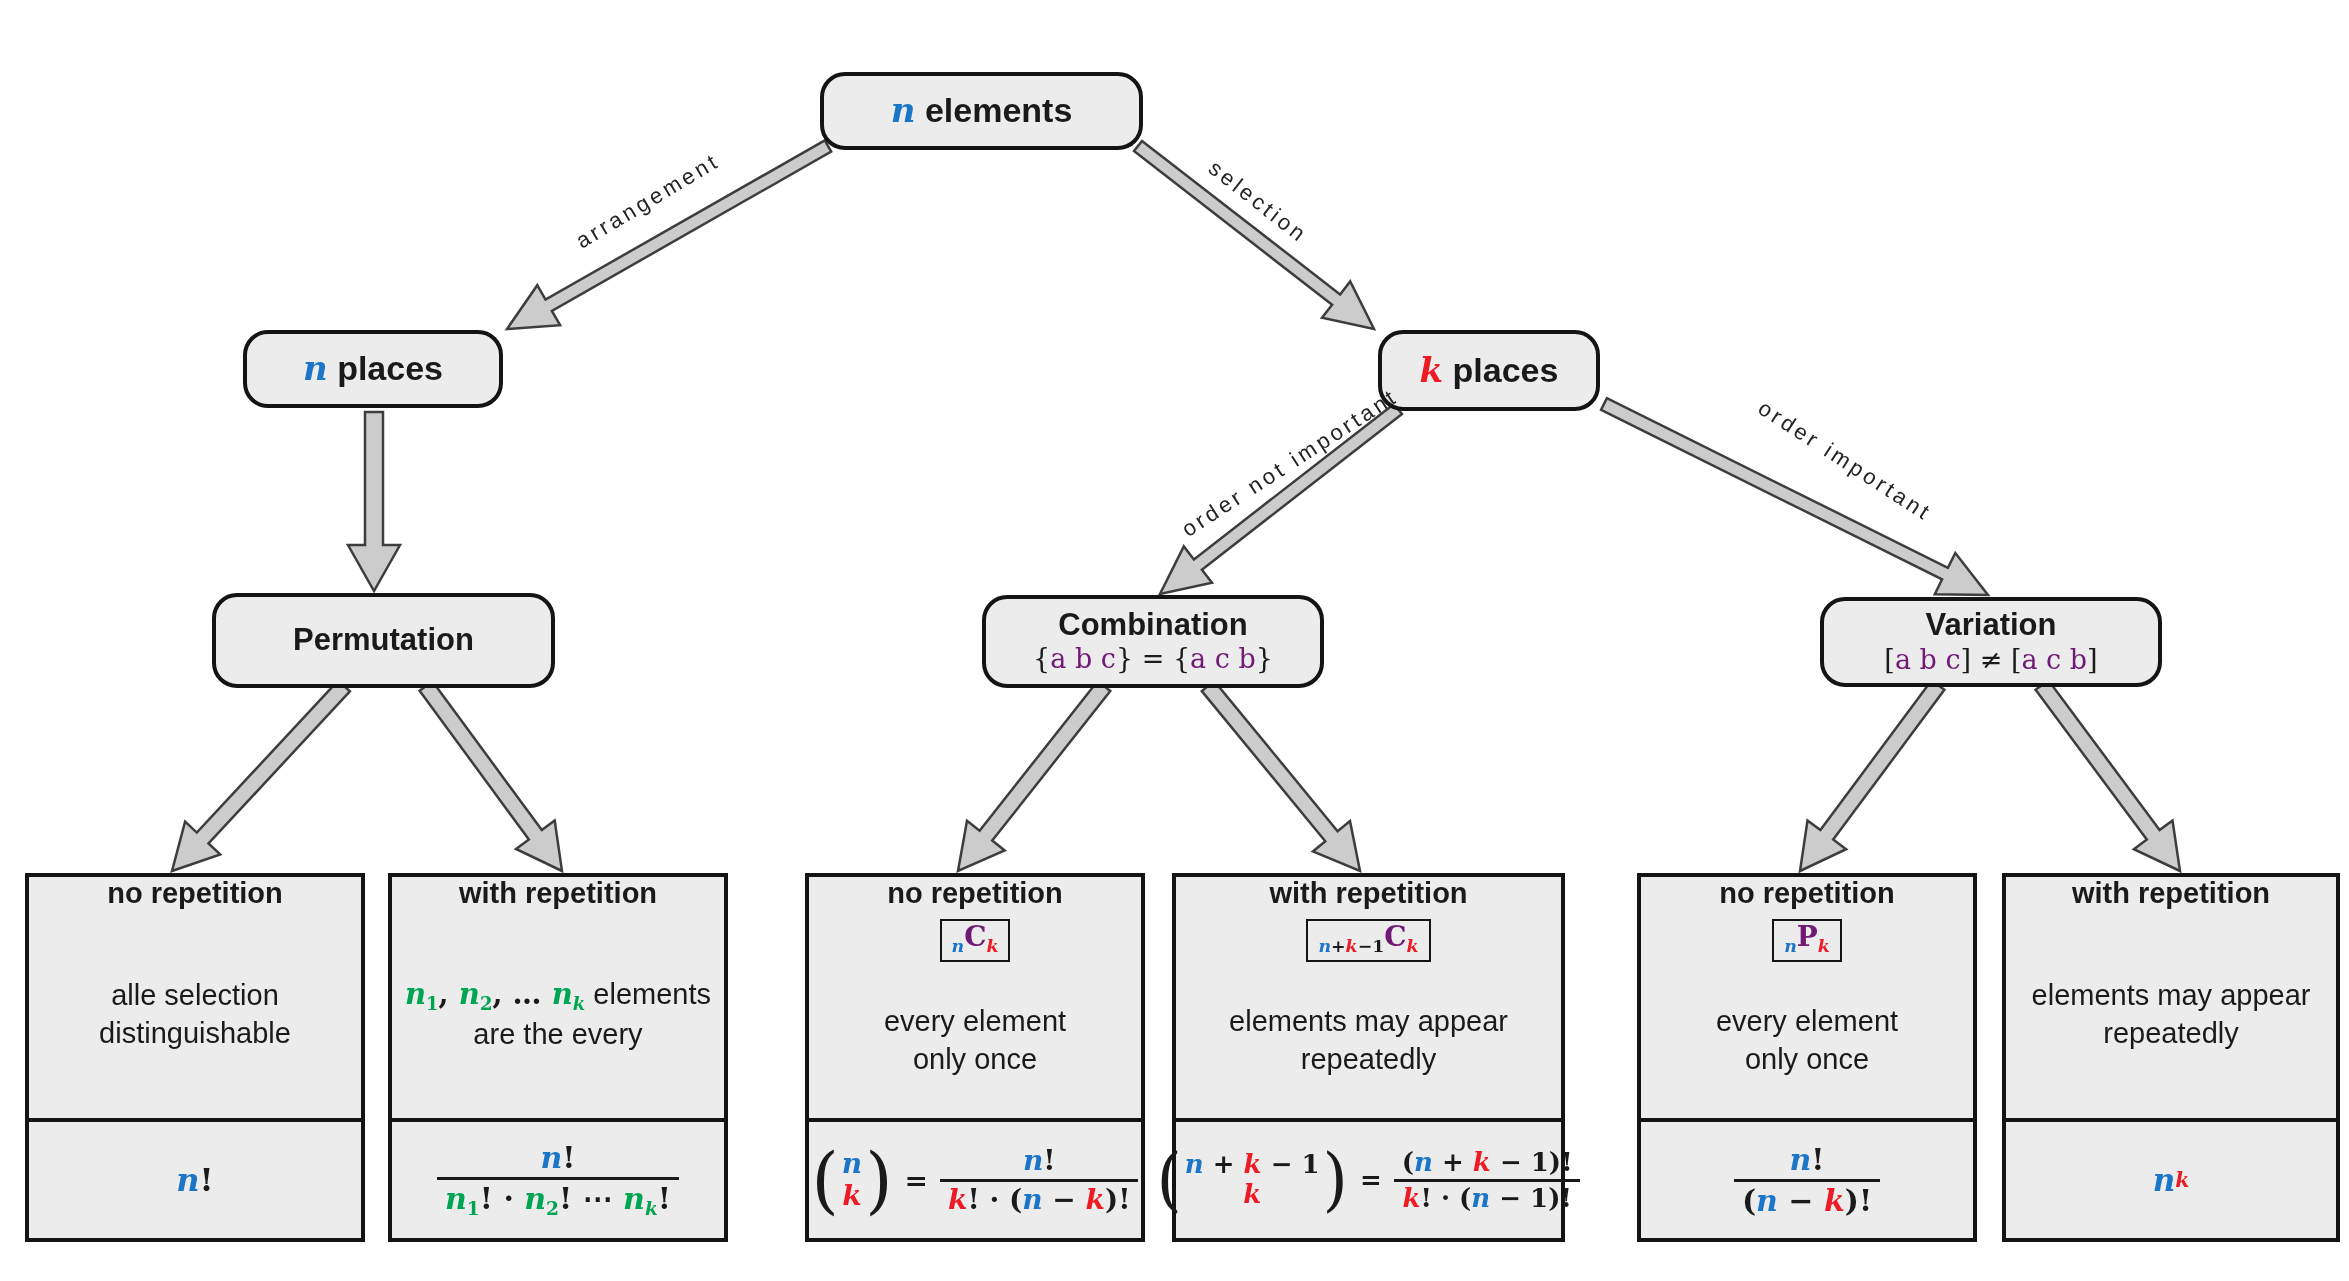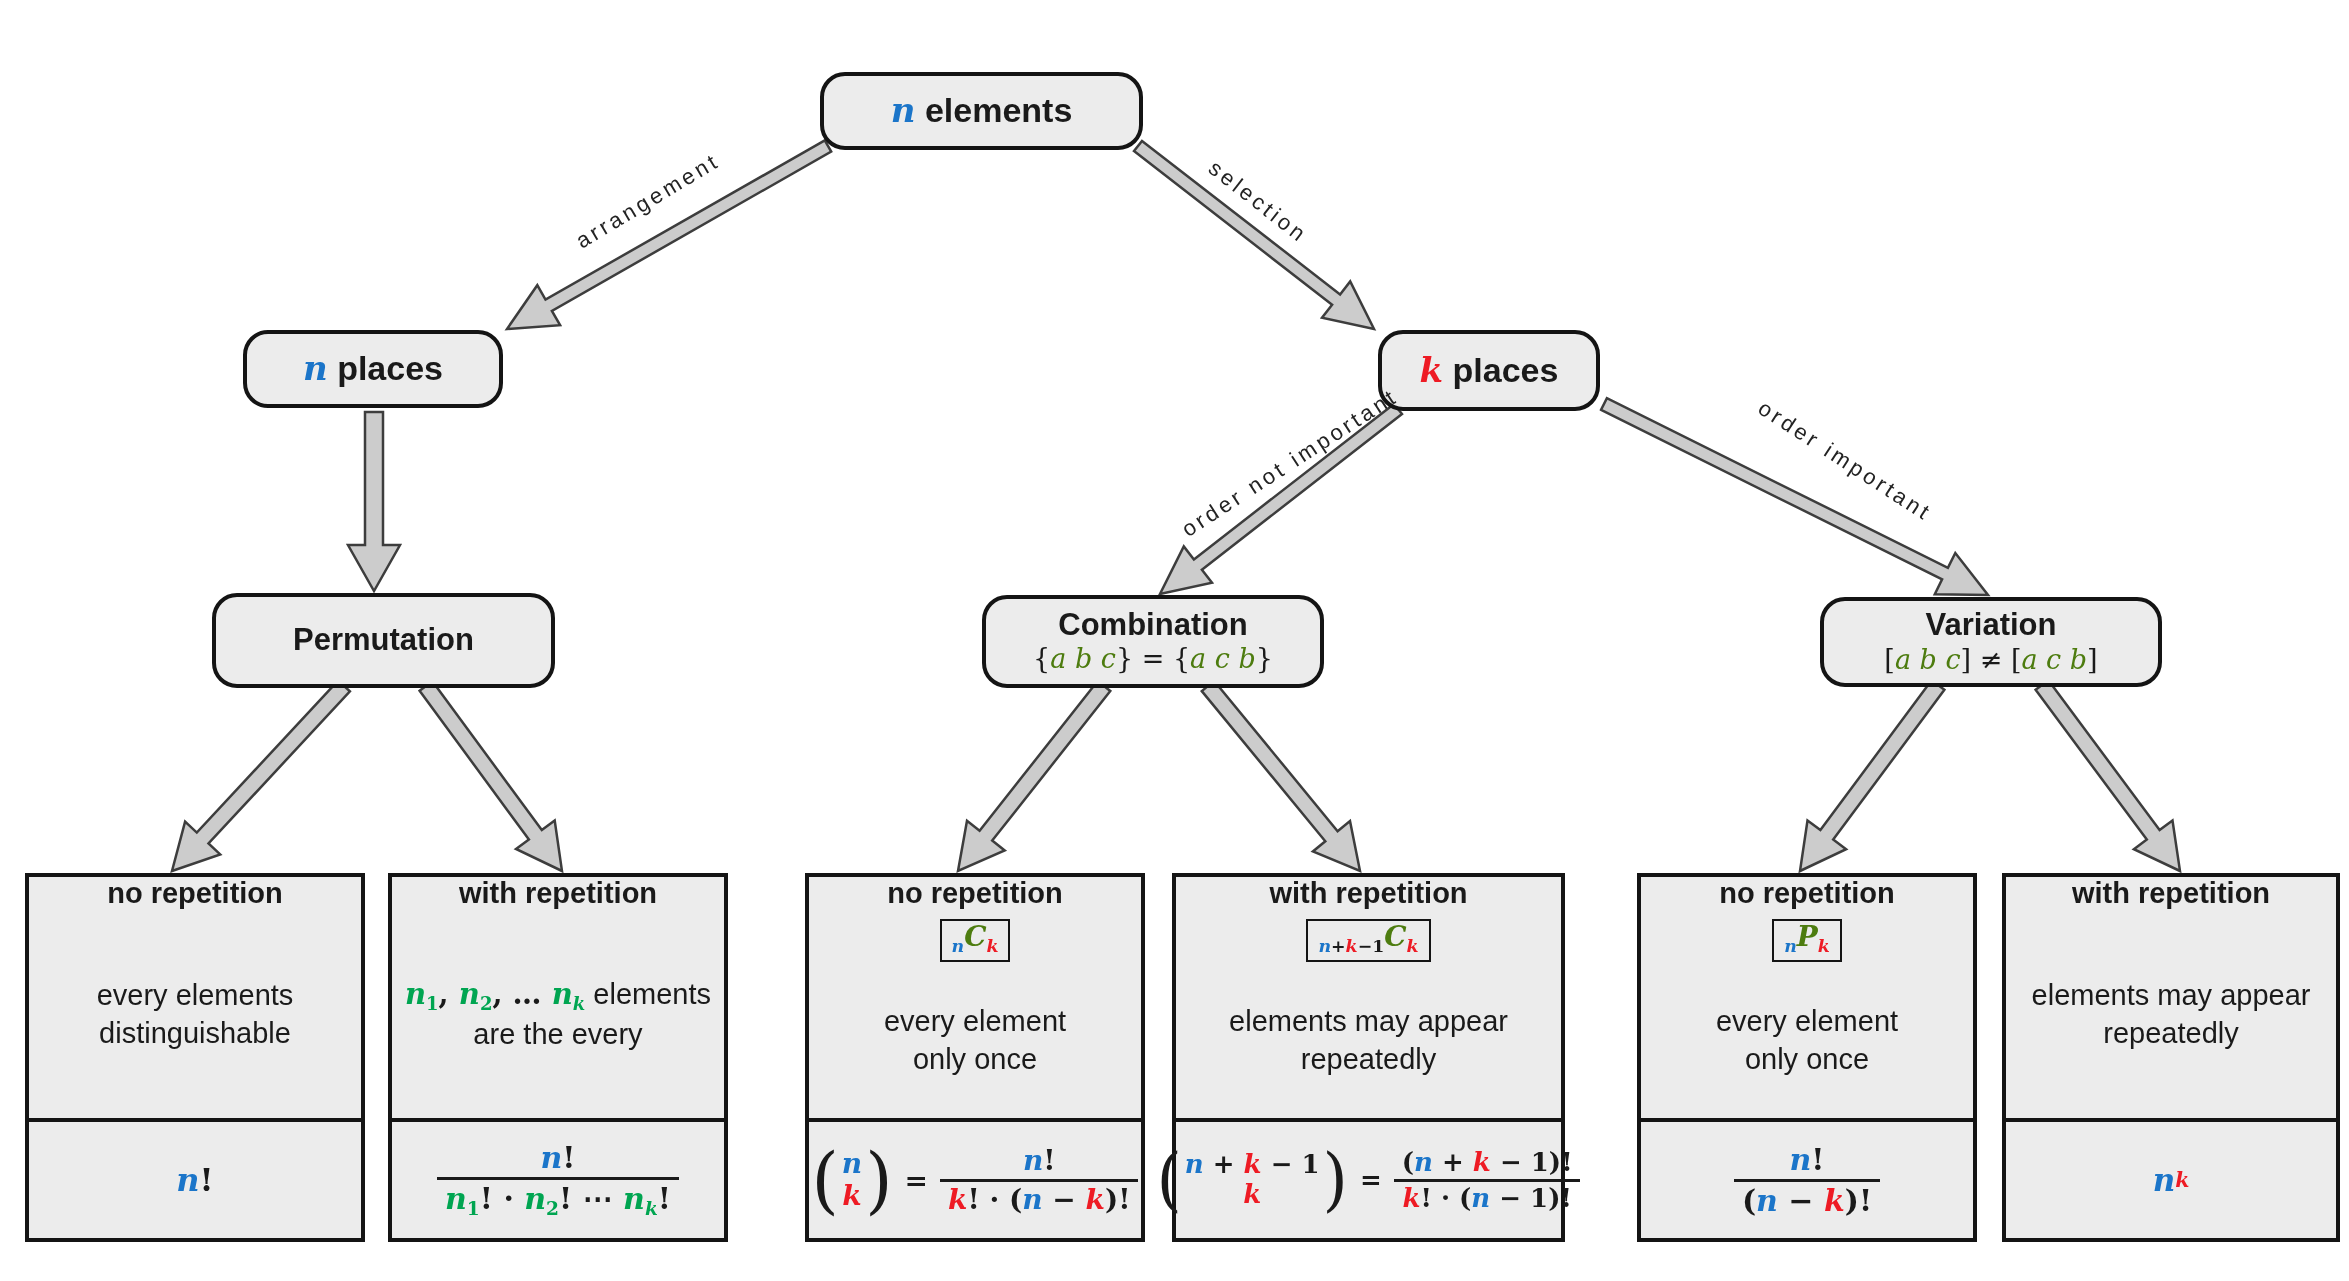--- a/index.html
+++ b/index.html
@@ -51,21 +51,21 @@
     font-size:29px;line-height:1.32;text-align:center;}
   .card-bottom{flex:1;display:flex;align-items:center;justify-content:center;}
   .formula{font-family:"DejaVu Serif",serif;font-size:30px;font-weight:700;display:flex;align-items:center;}
 
   
   .s-t{font-family:"Liberation Sans",sans-serif;}
   .s-tb{font-family:"Liberation Sans",sans-serif;font-weight:700;}
   .s-mi-b{font-family:"DejaVu Serif",serif;font-style:italic;font-weight:700;color:var(--blue);}
   .s-mi-r{font-family:"DejaVu Serif",serif;font-style:italic;font-weight:700;color:var(--red);}
   .s-mi-g{font-family:"DejaVu Serif",serif;font-style:italic;font-weight:700;color:var(--green);}
-  .s-mi-k{font-family:"DejaVu Serif",serif;font-style:italic;font-weight:700;color:#4d7c0f;}
+  .s-mi-k{font-family:"DejaVu Serif",serif;font-weight:700;color:#701a75;}
   .s-m-k{font-family:"DejaVu Serif",serif;font-style:normal;font-weight:700;color:#1a1a1a;}
   .s-m-g{font-family:"DejaVu Serif",serif;font-style:normal;font-weight:700;color:var(--green);}
   .sub{font-size:0.62em;vertical-align:-0.32em;}
   .sup{font-size:0.66em;vertical-align:0.55em;}
 
   
   .frac{display:inline-flex;flex-direction:column;align-items:center;vertical-align:middle;}
   .frac .num,.frac .den{padding:1px 8px;line-height:1.18;white-space:nowrap;}
   .frac .den{border-top:3px solid #1a1a1a;}
   .binom{display:inline-flex;align-items:center;}
@@ -121,21 +121,21 @@
 
   <div class="node" style="left:1820px;top:597px;width:342px;height:90px">
     <div class="node-title small"><span class="s-tb">Variation</span></div>
     <div class="node-sub"><span class="s-m-k">[</span><span class="s-mi-k">a b c</span><span class="s-m-k">] ≠ [</span><span class="s-mi-k">a c b</span><span class="s-m-k">]</span></div>
   </div>
 
   <div class="card" style="left:25px;top:873px;width:340px">
     <div class="card-top">
       <div class="card-header">no repetition</div>
       <div class="card-desc">
-        <div><span class="s-t">every elements</span></div>
+        <div><span class="s-t">alle selection</span></div>
         <div><span class="s-t">distinguishable</span></div>
       </div>
     </div>
     <div class="card-bottom">
       <div class="formula" style="font-size:32px">
           <span class="s-mi-b">n</span>
           <span class="s-m-k">!</span>
         </div>
     </div>
   </div>

